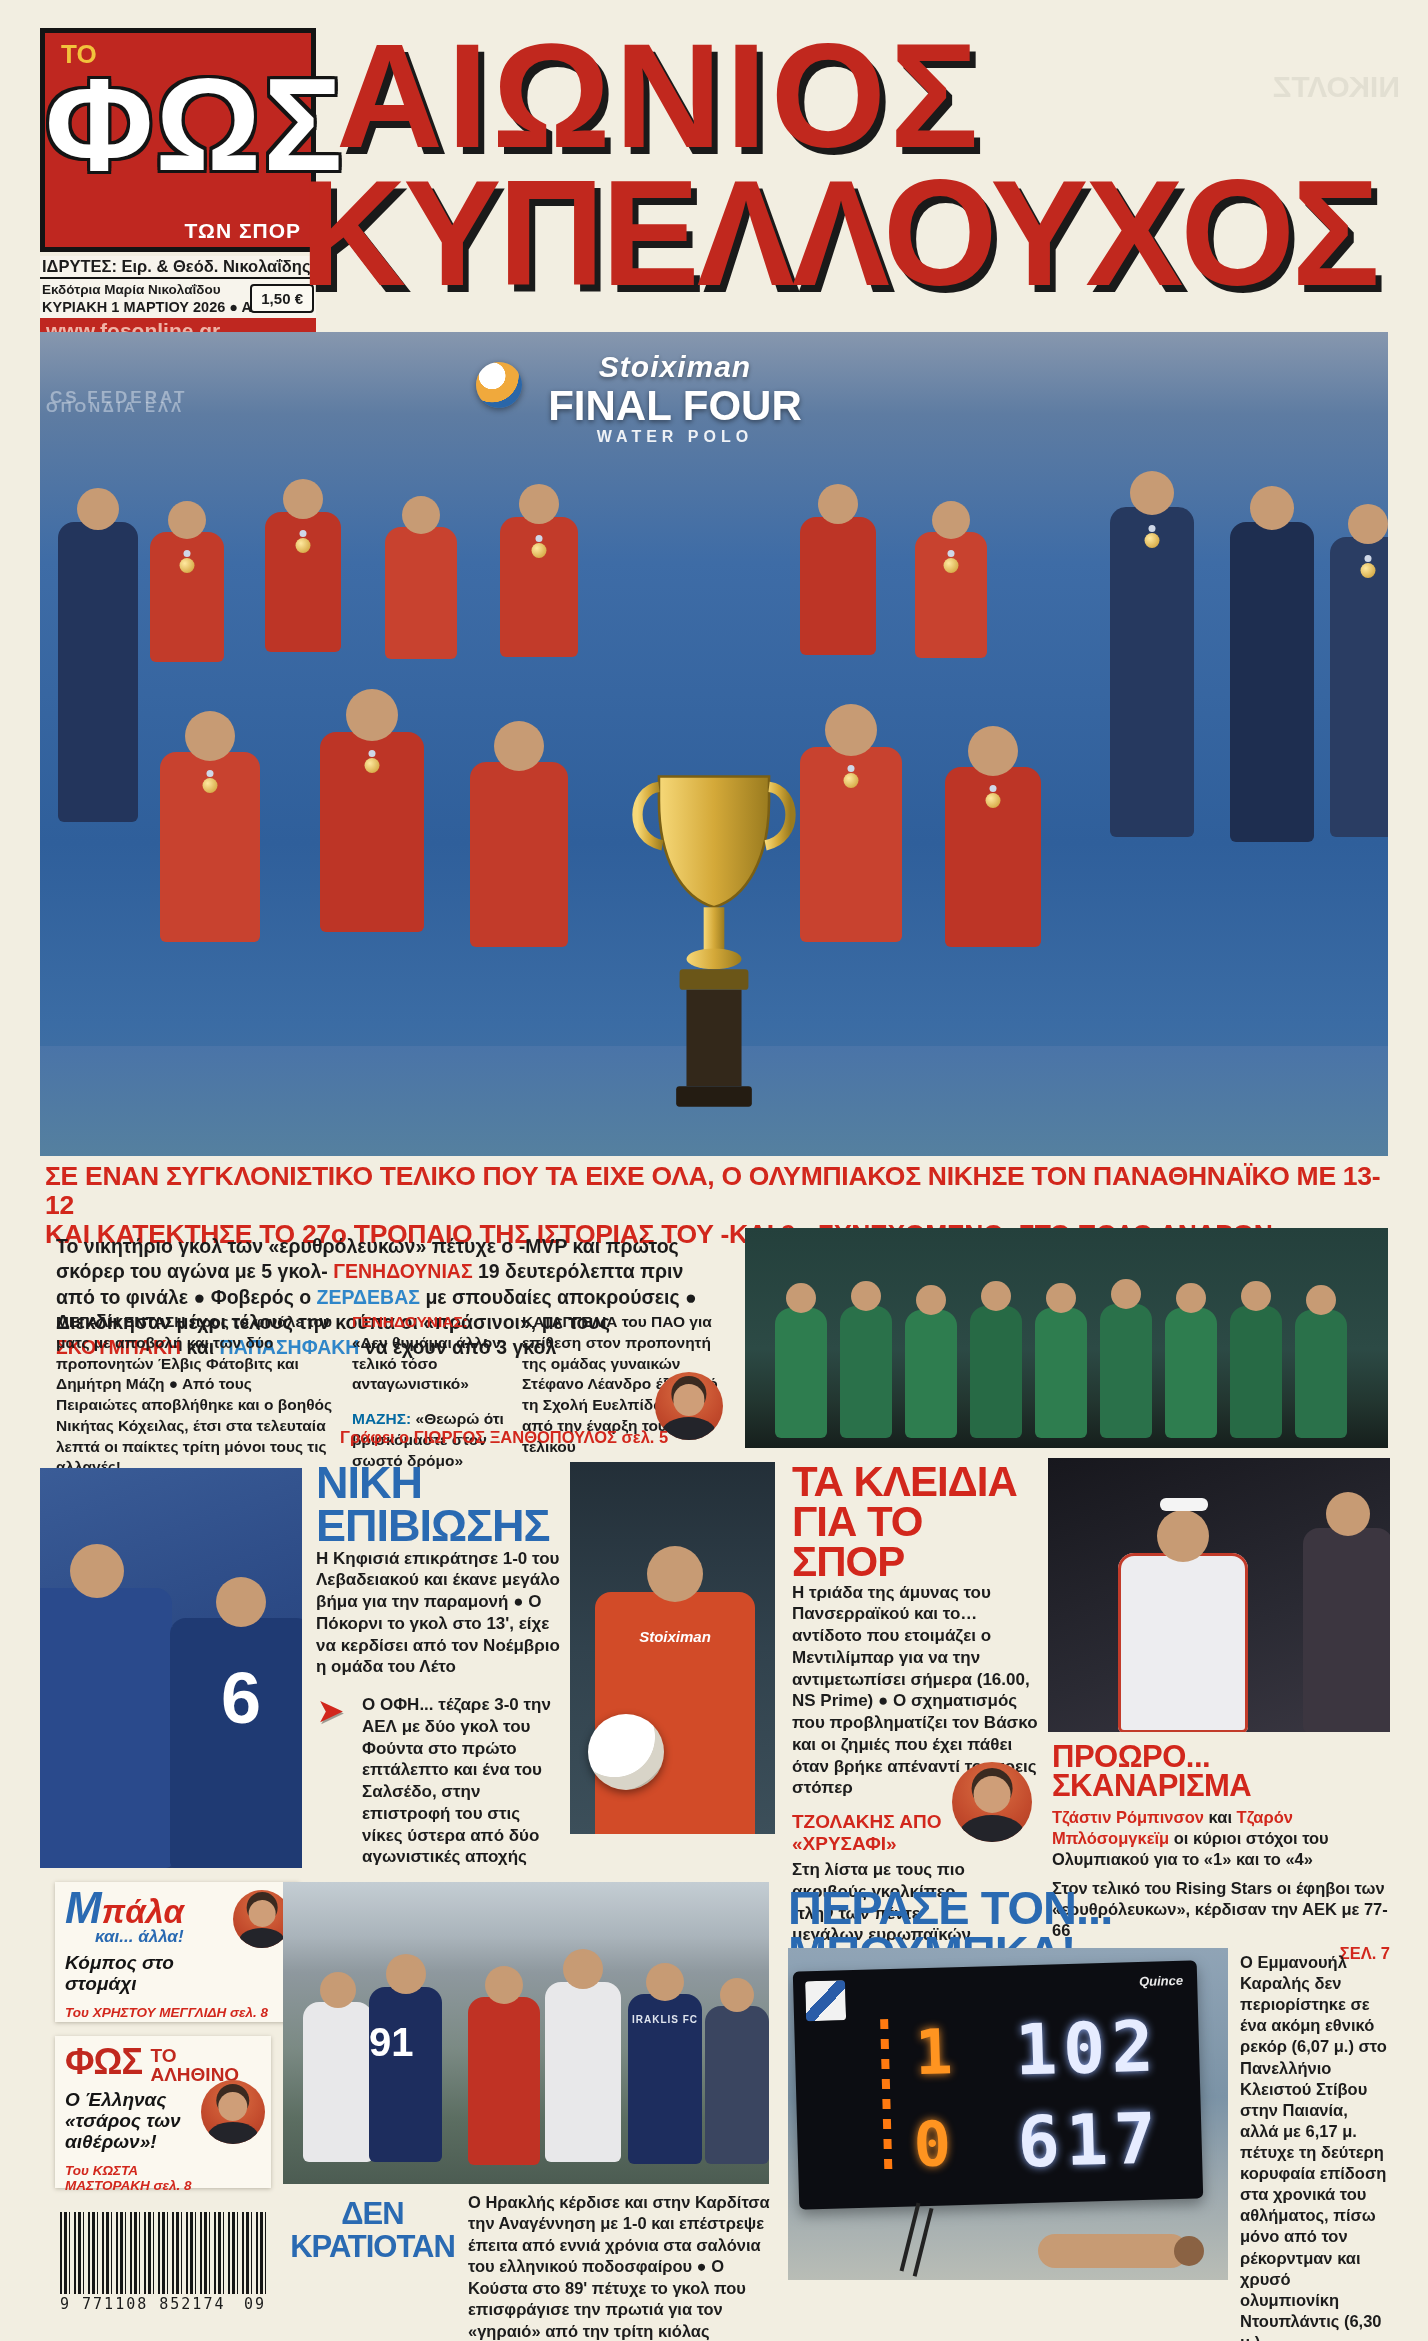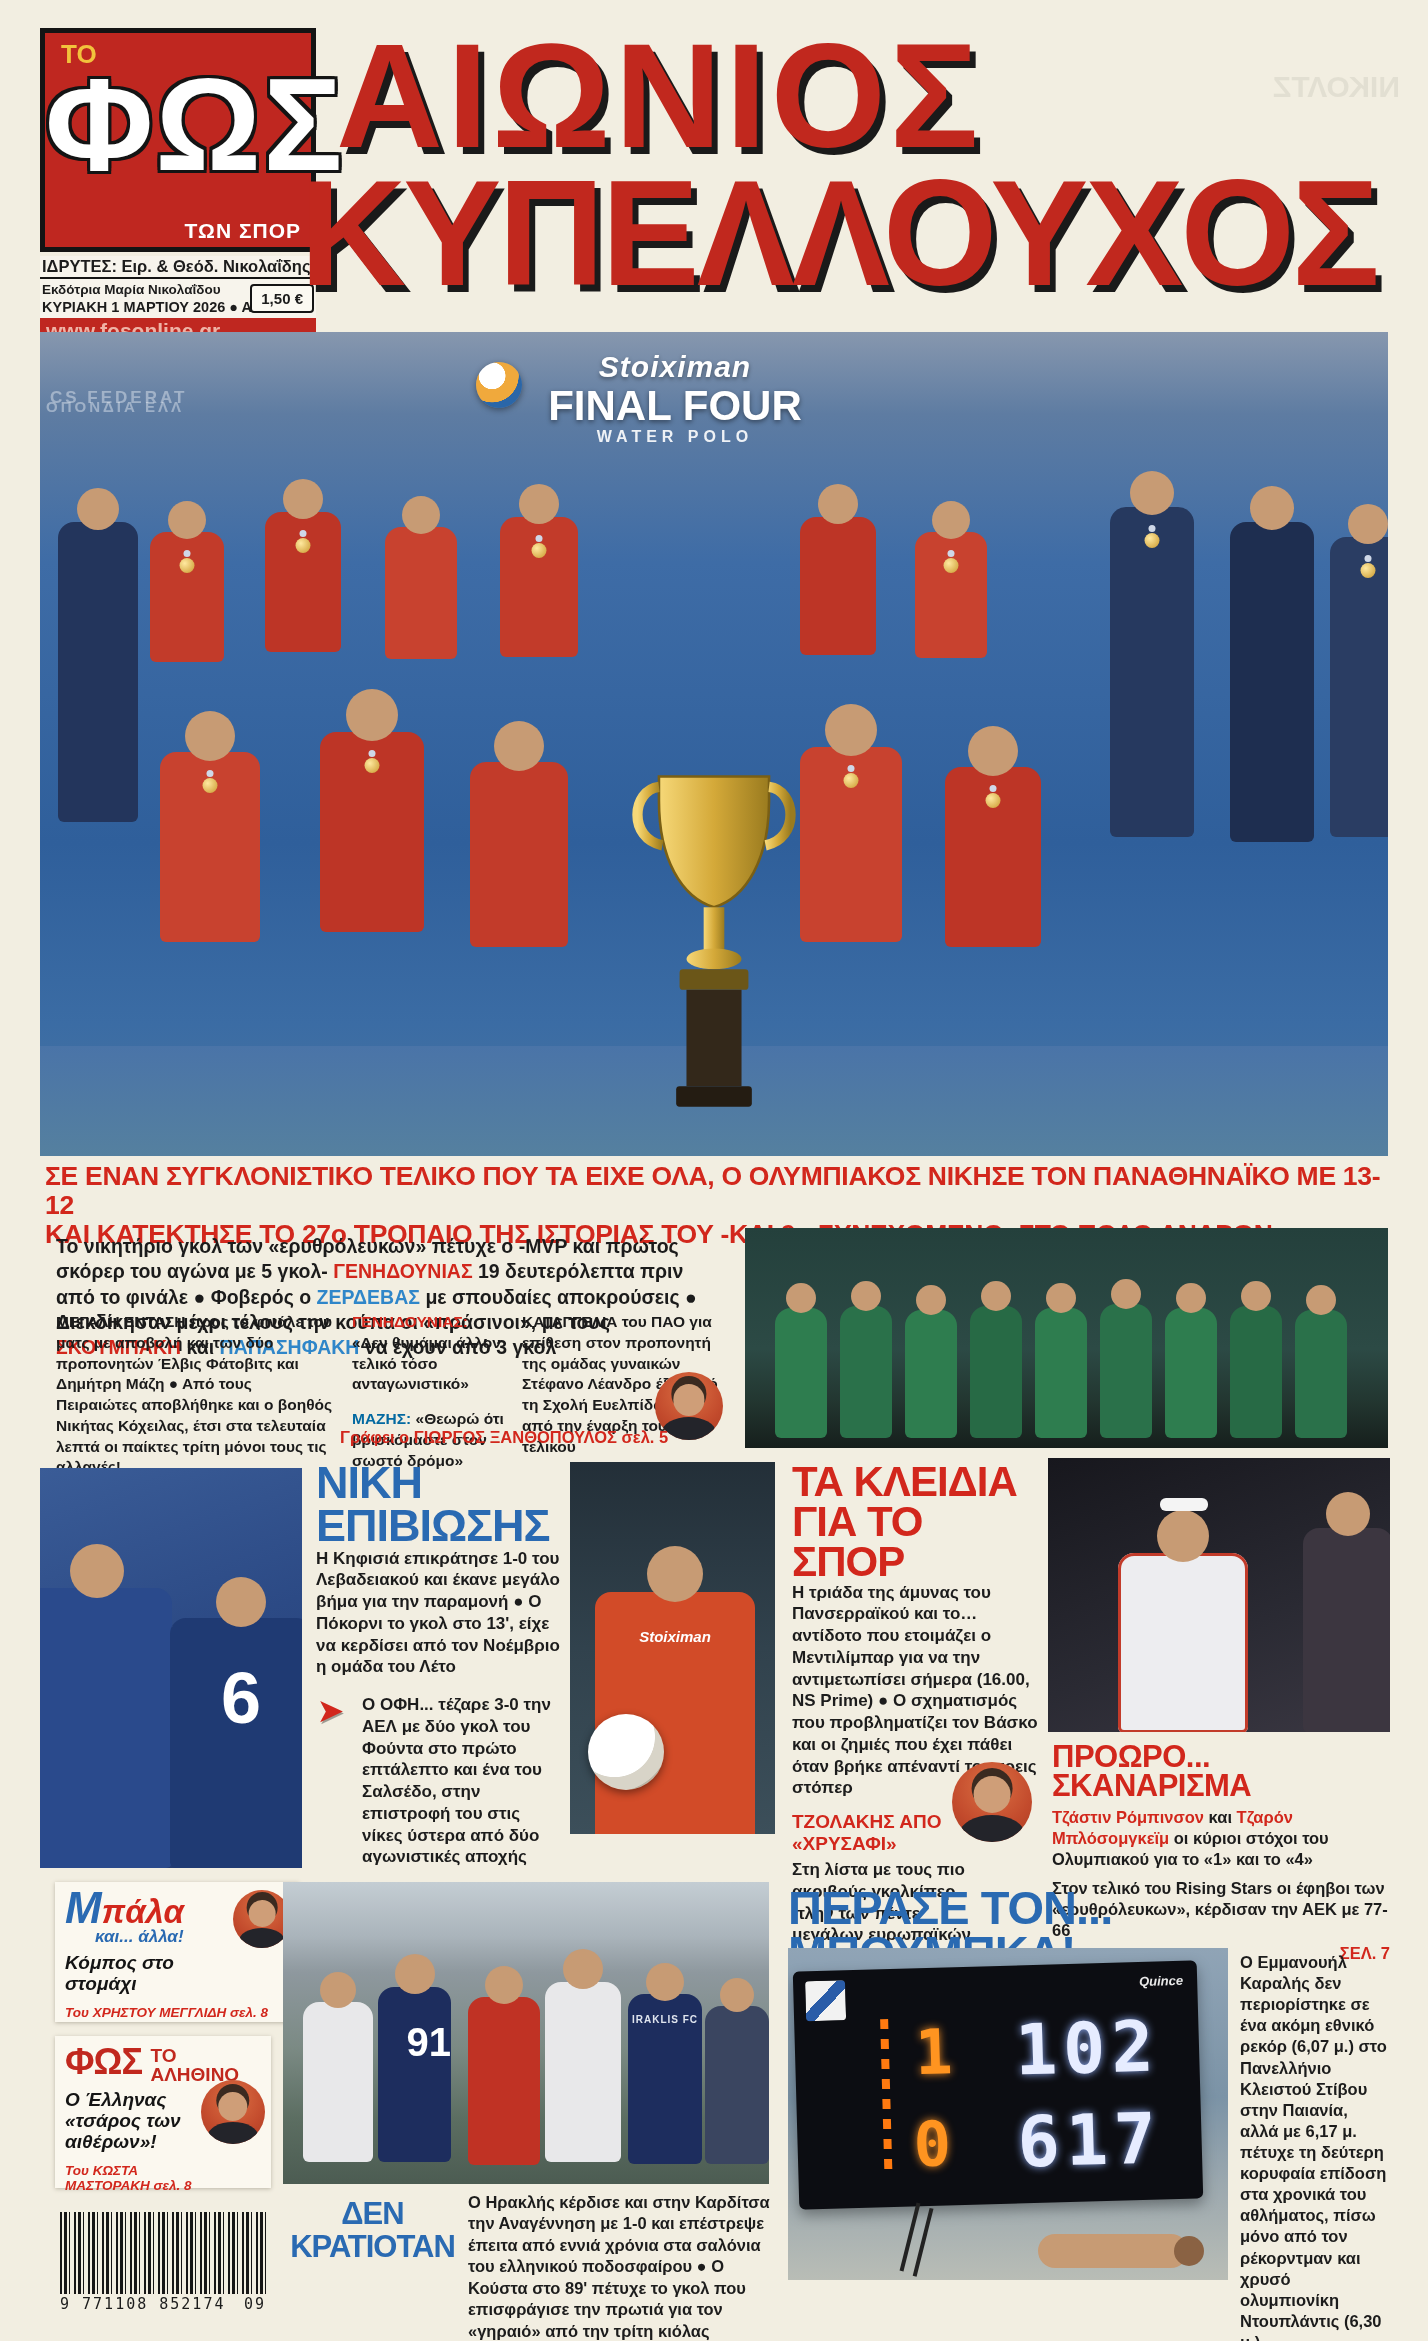--- a/index.html
+++ b/index.html
@@ -308,21 +308,21 @@
   <div class="abs side-box" id="fos-box">
     <div class="abs avatar" style="right:6px;top:44px;width:64px;height:64px;"></div>
     <span id="fos-logo">ΦΩΣ</span>
     <span id="fos-rest"><span>ΤΟ</span><br><span>ΑΛΗΘΙΝΟ</span></span>
     <div class="box-title" style="width:140px;">Ο Έλληνας «τσάρος των αιθέρων»!</div>
     <div class="box-byline" style="width:130px;">Του ΚΩΣΤΑ ΜΑΣΤΟΡΑΚΗ σελ. 8</div>
   </div>
 
   <div class="abs photo" id="iraklis-photo">
     <div class="person" style="left:20px;top:120px;width:70px;height:160px;background:#e8e8ea;--hs:36px;"></div>
-    <div class="person" style="left:95px;top:105px;width:73px;height:175px;background:#1d2d5e;--hs:40px;text-align:right;">
+    <div class="person" style="left:86px;top:105px;width:73px;height:175px;background:#1d2d5e;--hs:40px;text-align:left;">
       <span style="color:#fff;font-size:40px;font-weight:bold;line-height:110px;">91</span>
     </div>
     <div class="person" style="left:185px;top:115px;width:72px;height:168px;background:#c03224;--hs:38px;"></div>
     <div class="person" style="left:262px;top:100px;width:76px;height:180px;background:#e8e8ea;--hs:40px;"></div>
     <div class="person" style="left:345px;top:112px;width:74px;height:170px;background:#1d2d5e;--hs:38px;text-align:center;">
       <span style="color:#dfe4ee;font-size:10px;font-weight:bold;line-height:52px;letter-spacing:1px;">IRAKLIS FC</span>
     </div>
     <div class="person" style="left:422px;top:124px;width:64px;height:158px;background:#3a4560;--hs:34px;"></div>
   </div>
 

